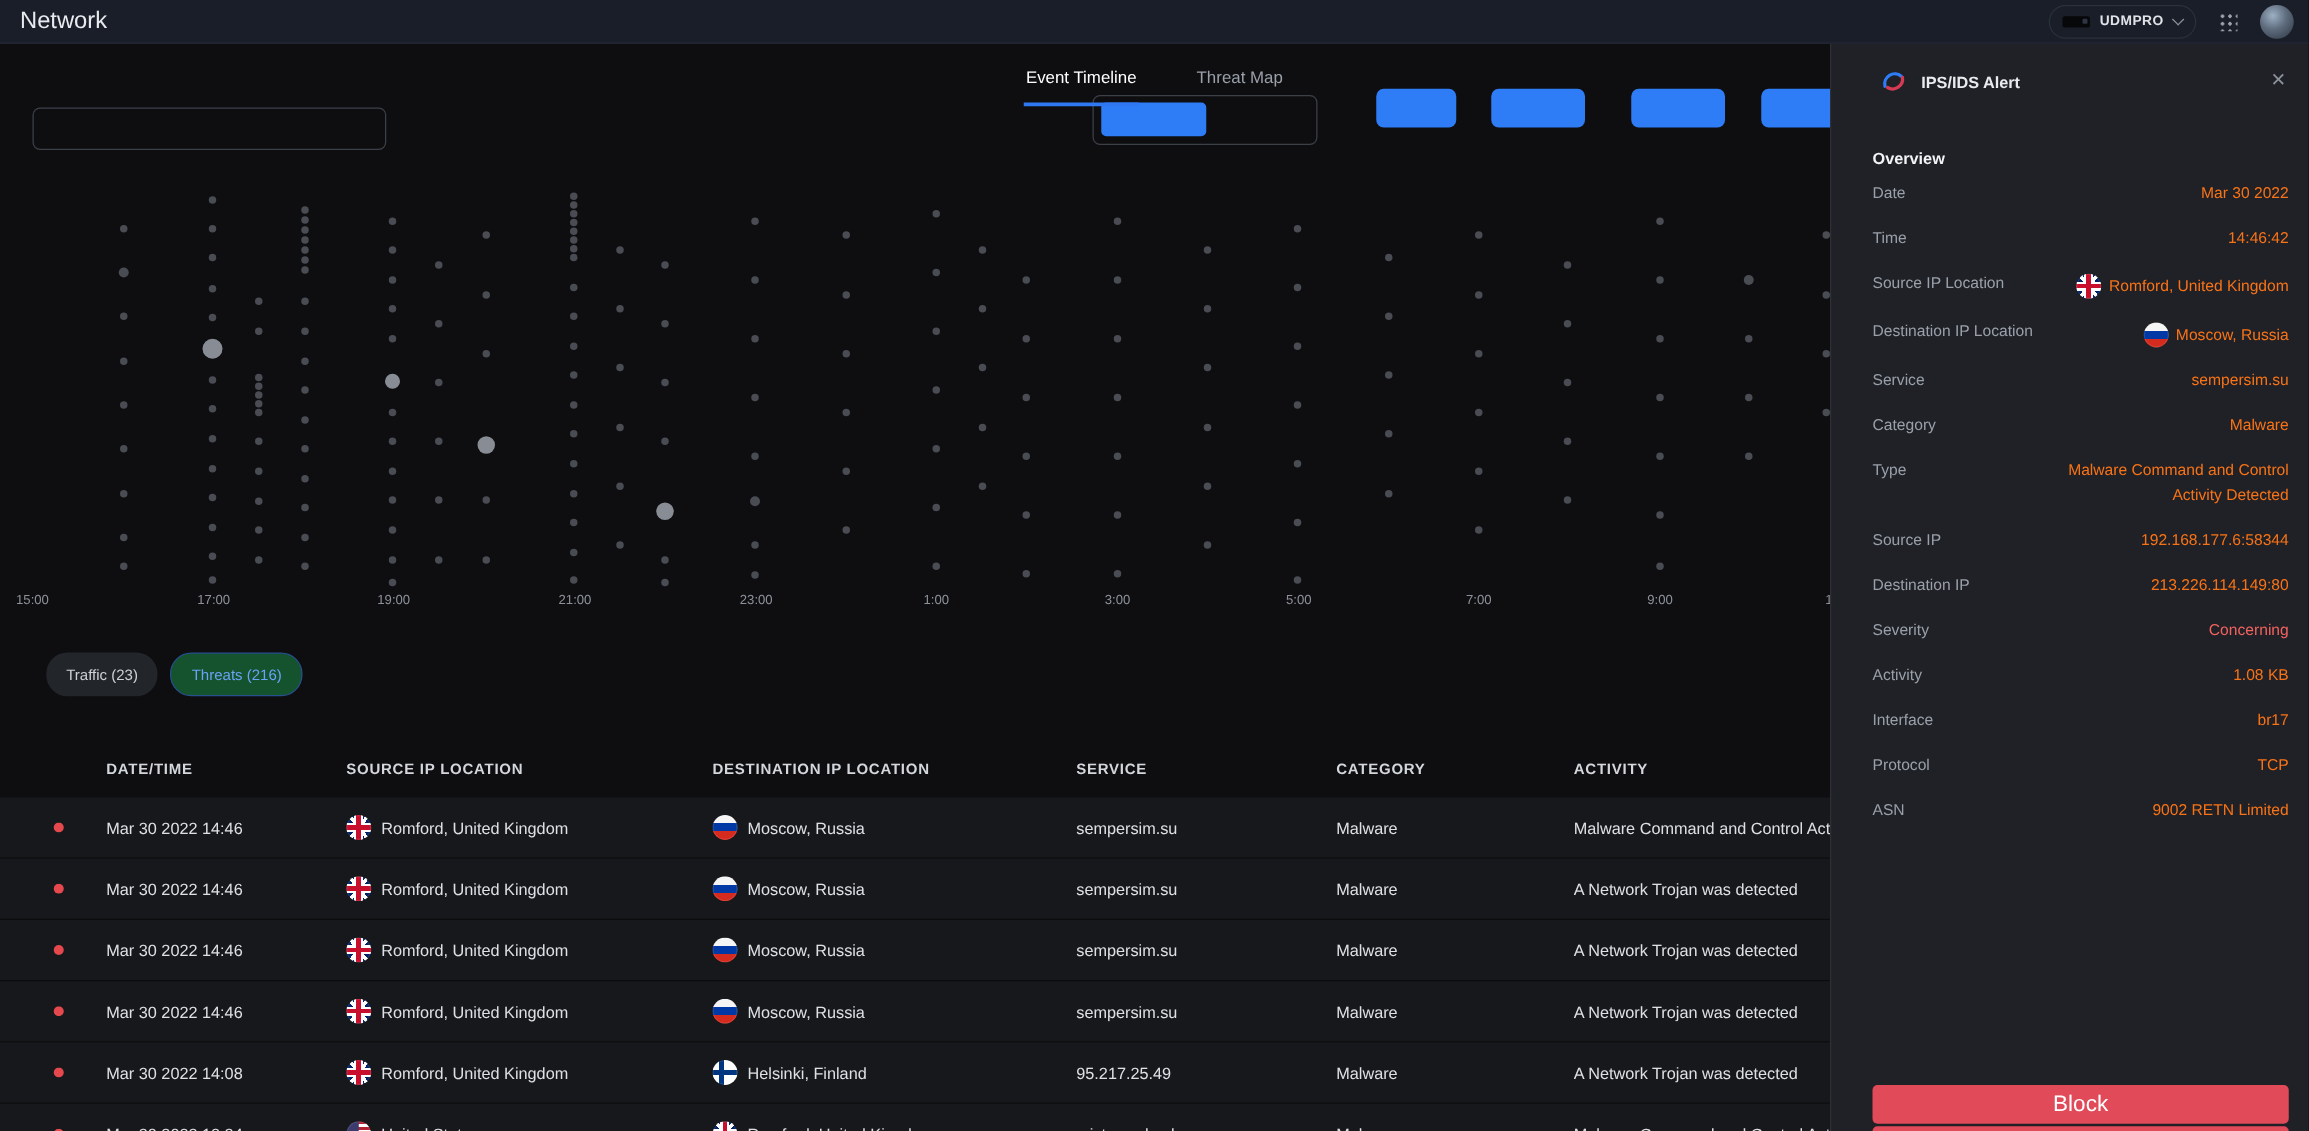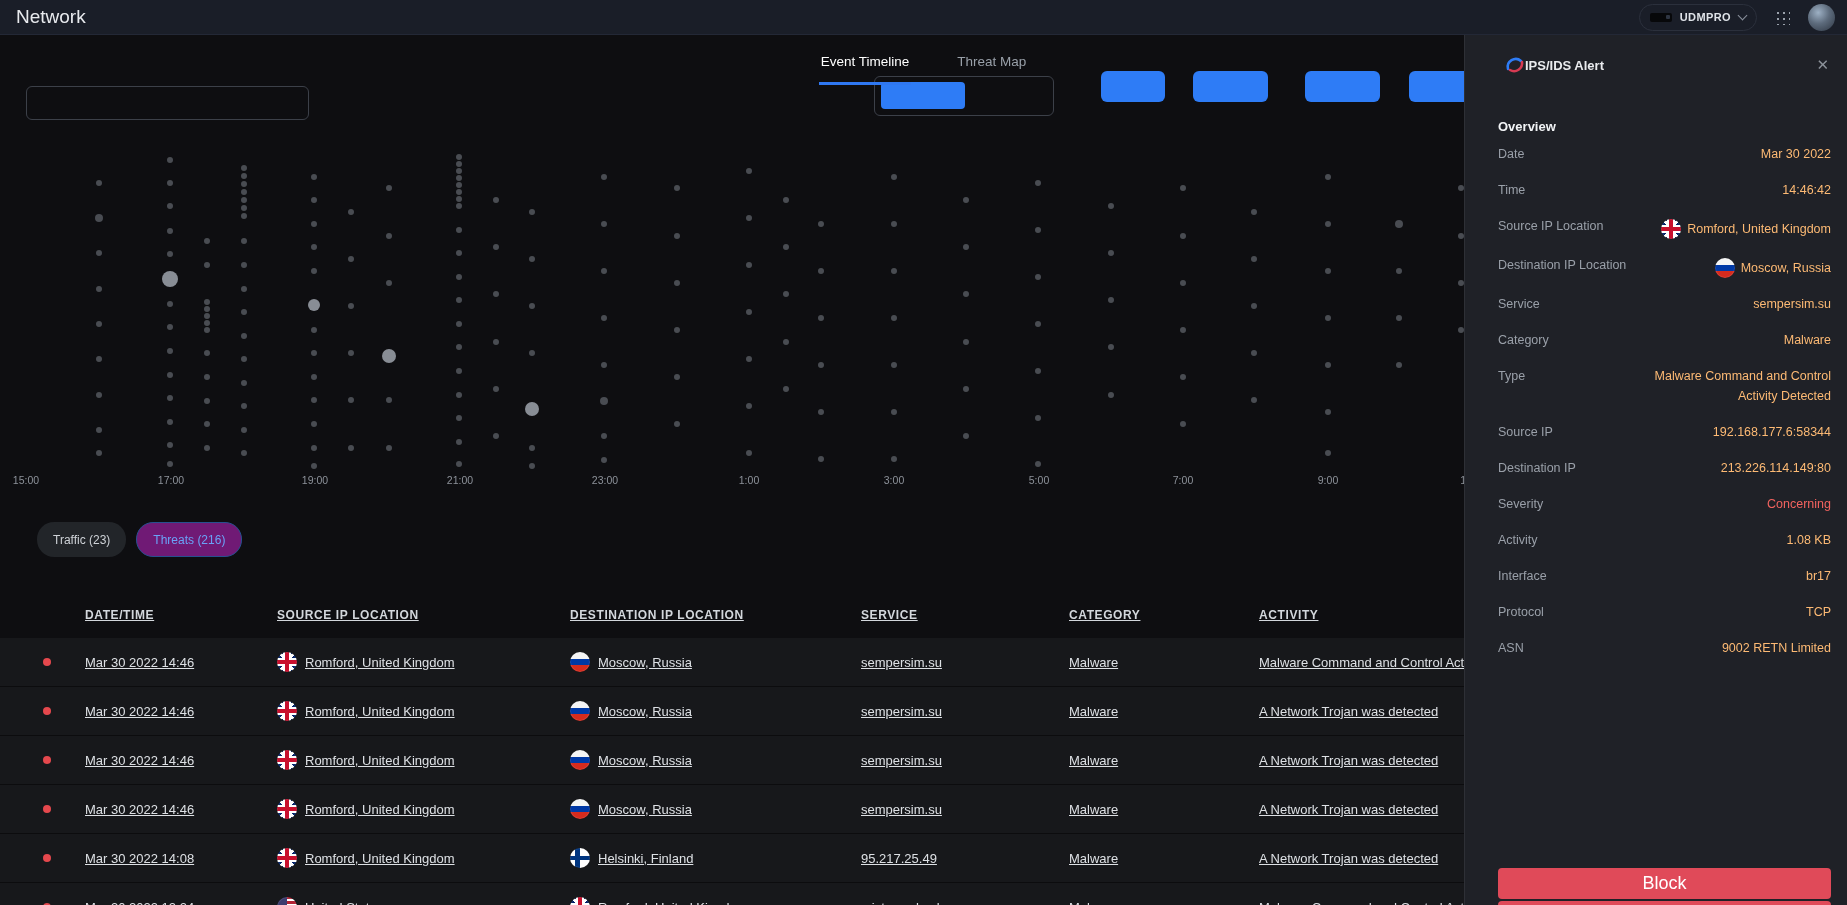--- a/index.html
+++ b/index.html
@@ -38,24 +38,24 @@
   #tb1{left:1101px;width:64px;} #tb2{left:1193px;width:75px;}
   #tb3{left:1305px;width:75px;} #tb4{left:1409px;width:70px;}
   
   #chart-svg{position:absolute;left:0;top:0;z-index:0;}
   #x-axis{position:absolute;left:0;top:0;width:1560px;height:500px;pointer-events:none;z-index:0;}
   .tick{position:absolute;top:474px;transform:translateX(-50%);font-size:10.5px;color:#8d929a;white-space:nowrap;}
   
   .chips{position:absolute;left:37px;top:522px;display:flex;gap:10px;z-index:2;}
   .chip{height:35px;display:flex;align-items:center;padding:0 16px;border-radius:17px;font-size:12px;cursor:pointer;box-sizing:border-box;text-align:center;}
   .chip.traffic{background:#222529;color:#ced2d7;}
-  .chip.threats{background:#701a75;color:#6aa3f8;border:1px solid #27508f;}
+  .chip.threats{background:#14532d;color:#6aa3f8;border:1px solid #27508f;}
   
   .table{position:absolute;left:0;top:592px;width:1847px;z-index:2;}
-  .thead,.trow{display:grid;grid-template-columns:85px 192px 293px 291px 208px 190px auto;align-items:center;text-decoration:underline;}
+  .thead,.trow{display:grid;grid-template-columns:85px 192px 293px 291px 208px 190px auto;align-items:center;}
   .thead{height:46px;font-size:12px;font-weight:700;letter-spacing:.6px;color:#d3d7dc;}
   .trow{height:48px;background:#17181b;border-bottom:1px solid #0c0c0e;font-size:13px;color:#dde0e4;cursor:pointer;}
   .td{display:flex;align-items:center;gap:8px;white-space:nowrap;overflow:hidden;}
   .td-dot{padding-left:43px;box-sizing:border-box;}
   .sev-dot{width:8px;height:8px;border-radius:50%;background:#e5484d;flex:none;}
   
   .flag{width:20px;height:20px;border-radius:50%;display:inline-block;flex:none;
     box-shadow:inset 0 0 0 1px rgba(255,255,255,.10);background-color:#fff;}
   .flag-gb{background-color:#012169;background-image:
     linear-gradient(to bottom,transparent 41%,#c8102e 41%,#c8102e 59%,transparent 59%),
@@ -68,28 +68,28 @@
   .flag-fi{background-color:#fff;background-image:
     linear-gradient(to right,transparent 26%,#003580 26%,#003580 48%,transparent 48%),
     linear-gradient(to bottom,transparent 40%,#003580 40%,#003580 62%,transparent 62%);}
   .flag-us{background-color:#fff;background-image:
     linear-gradient(#3c3b6e,#3c3b6e),
     repeating-linear-gradient(to bottom,#b22234 0px,#b22234 2.2px,#ffffff 2.2px,#ffffff 4.4px);
     background-size:10px 10px,100% 100%;background-repeat:no-repeat,repeat;background-position:0 0,0 0;}
   
   .panel{position:absolute;left:1464px;top:35px;width:383px;height:870px;background:#1f2127;
     border-left:1px solid rgba(255,255,255,.07);z-index:20;box-sizing:border-box;}
-  .panel-header{position:absolute;left:40px;top:20px;display:flex;align-items:center;}
+  .panel-header{position:absolute;left:40px;top:20px;display:flex;align-items:center;gap:12px;}
   .panel-title{font-size:13px;font-weight:700;color:#e9ebee;}
   .panel-close{position:absolute;right:14px;top:18px;color:#8b9199;font-size:15px;line-height:1;cursor:pointer;padding:4px;}
   .overview-title{position:absolute;left:33px;top:84px;font-size:13px;font-weight:700;color:#f2f4f6;}
   .fields{position:absolute;left:33px;right:16px;top:109px;}
   .prow{display:flex;justify-content:space-between;align-items:flex-start;margin-bottom:16px;min-height:20px;gap:40px;}
   .plabel{font-size:12.5px;color:#9aa0a9;padding-top:3px;}
-  .pvalue{font-size:12.5px;color:#fdba74;display:flex;align-items:center;gap:6px;padding-top:3px;}
+  .pvalue{font-size:12.5px;color:#f97316;display:flex;align-items:center;gap:6px;padding-top:3px;}
   .pvalue.wrap{display:block;max-width:215px;text-align:right;line-height:1.6;padding-top:0;}
   .danger{color:#f2635f;}
   .block-btn{position:absolute;left:33px;right:16px;top:833px;height:31px;background:#e04a59;border:none;
     border-radius:4px;color:#fff;font-size:18px;font-weight:500;cursor:pointer;font-family:inherit;}
   .second-btn{position:absolute;left:33px;right:16px;top:866px;height:30px;background:#e04a59;border-radius:4px;cursor:pointer;}
   .ips-icon{width:20px;height:20px;flex:none;}
 </style>
 </head>
 <body>
 

